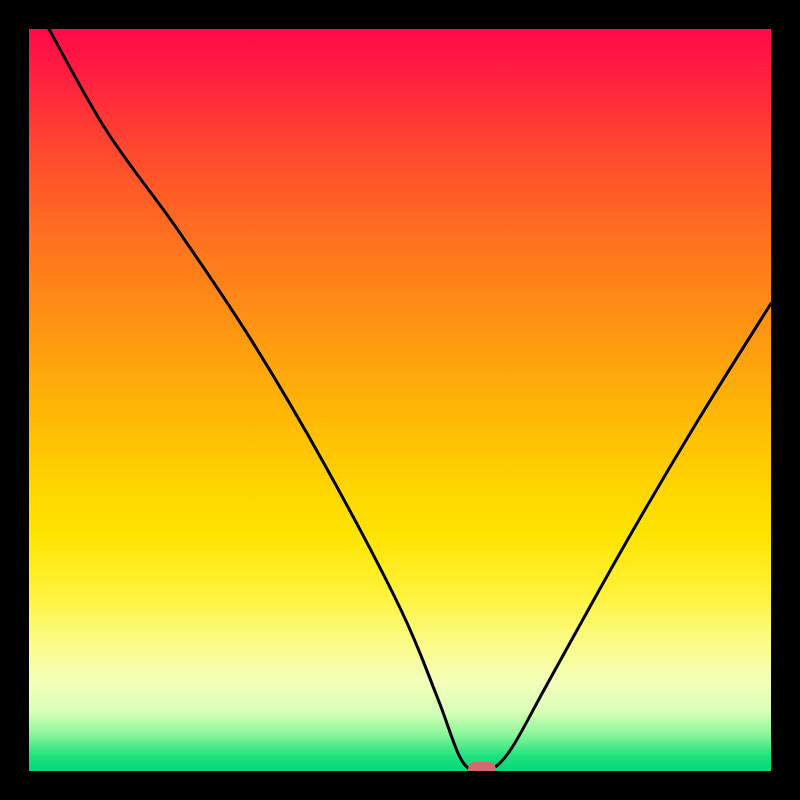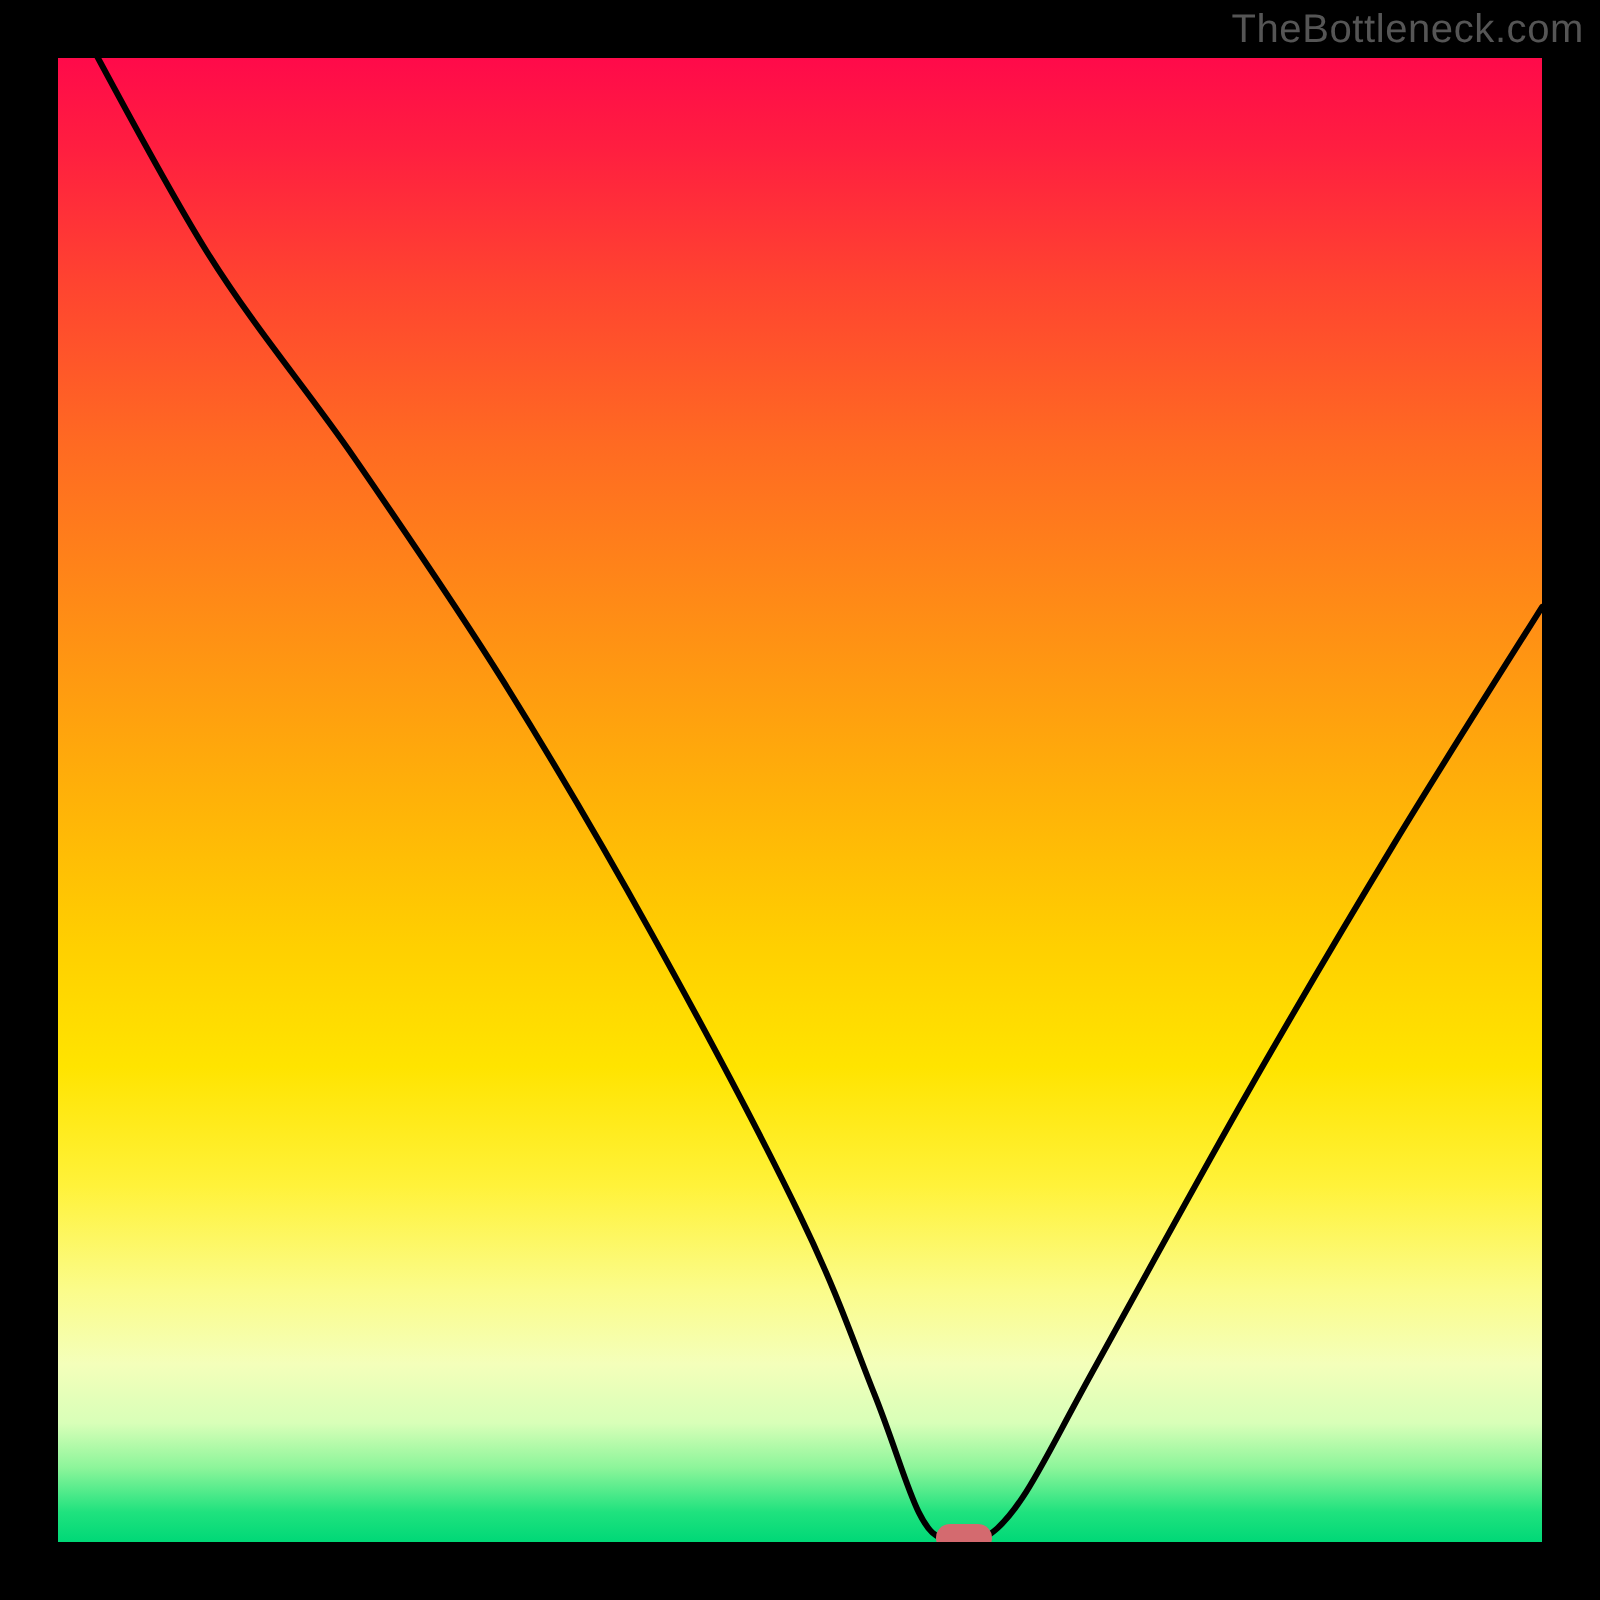--- a/index.html
+++ b/index.html
@@ -73,21 +73,20 @@
     height: 14px;
     background: #d46a6f;
     border-radius: 7px;
   }
 </style>
 </head>
 <body>
 
 <div class="frame">
 
-  <div class="watermark">TheBottleneck.com</div>
 
   <div class="plot-area">
     <div class="gradient"></div>
 
     <svg class="curve" viewBox="0 0 742 742" preserveAspectRatio="none">
       <path id="curve-path" fill="none" stroke="#000" stroke-width="3" stroke-linecap="round" stroke-linejoin="round" d="M 0.0 -37.1 C 12.4 -14.8, 49.5 56.9, 74.2 96.5 C 98.9 136.0, 123.7 164.5, 148.4 200.3 C 173.1 236.2, 197.9 272.1, 222.6 311.6 C 247.3 351.2, 272.1 393.3, 296.8 437.8 C 321.5 482.3, 352.4 540.4, 371.0 578.8 C 389.6 617.1, 398.2 643.1, 408.1 667.8 C 418.0 692.5, 424.2 714.8, 430.4 727.2 C 436.5 739.5, 440.3 739.5, 445.2 742.0 C 450.1 744.5, 453.9 745.7, 460.0 742.0 C 466.2 738.3, 472.4 734.6, 482.3 719.7 C 492.2 704.9, 500.8 686.4, 519.4 653.0 C 537.9 619.6, 568.9 562.7, 593.6 519.4 C 618.3 476.1, 643.1 434.1, 667.8 393.3 C 692.5 352.5, 729.6 294.3, 742.0 274.5"></path>
     </svg>
 
     <div class="marker" id="marker" style="left: 438.62px; top: 733px; background: rgb(212, 106, 111);"></div>
   </div>

